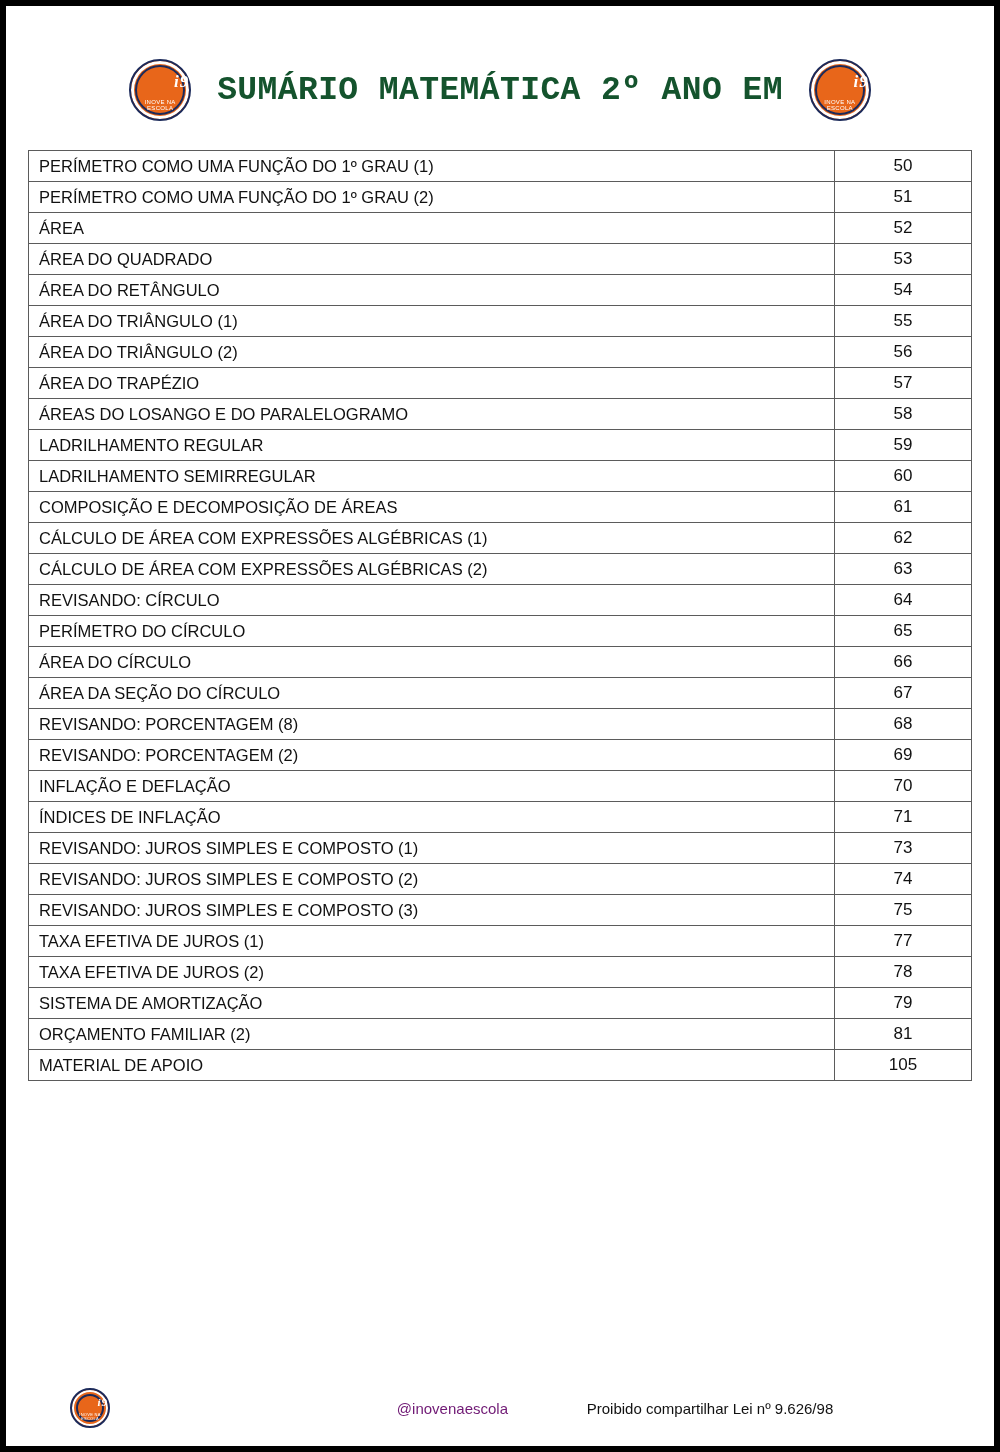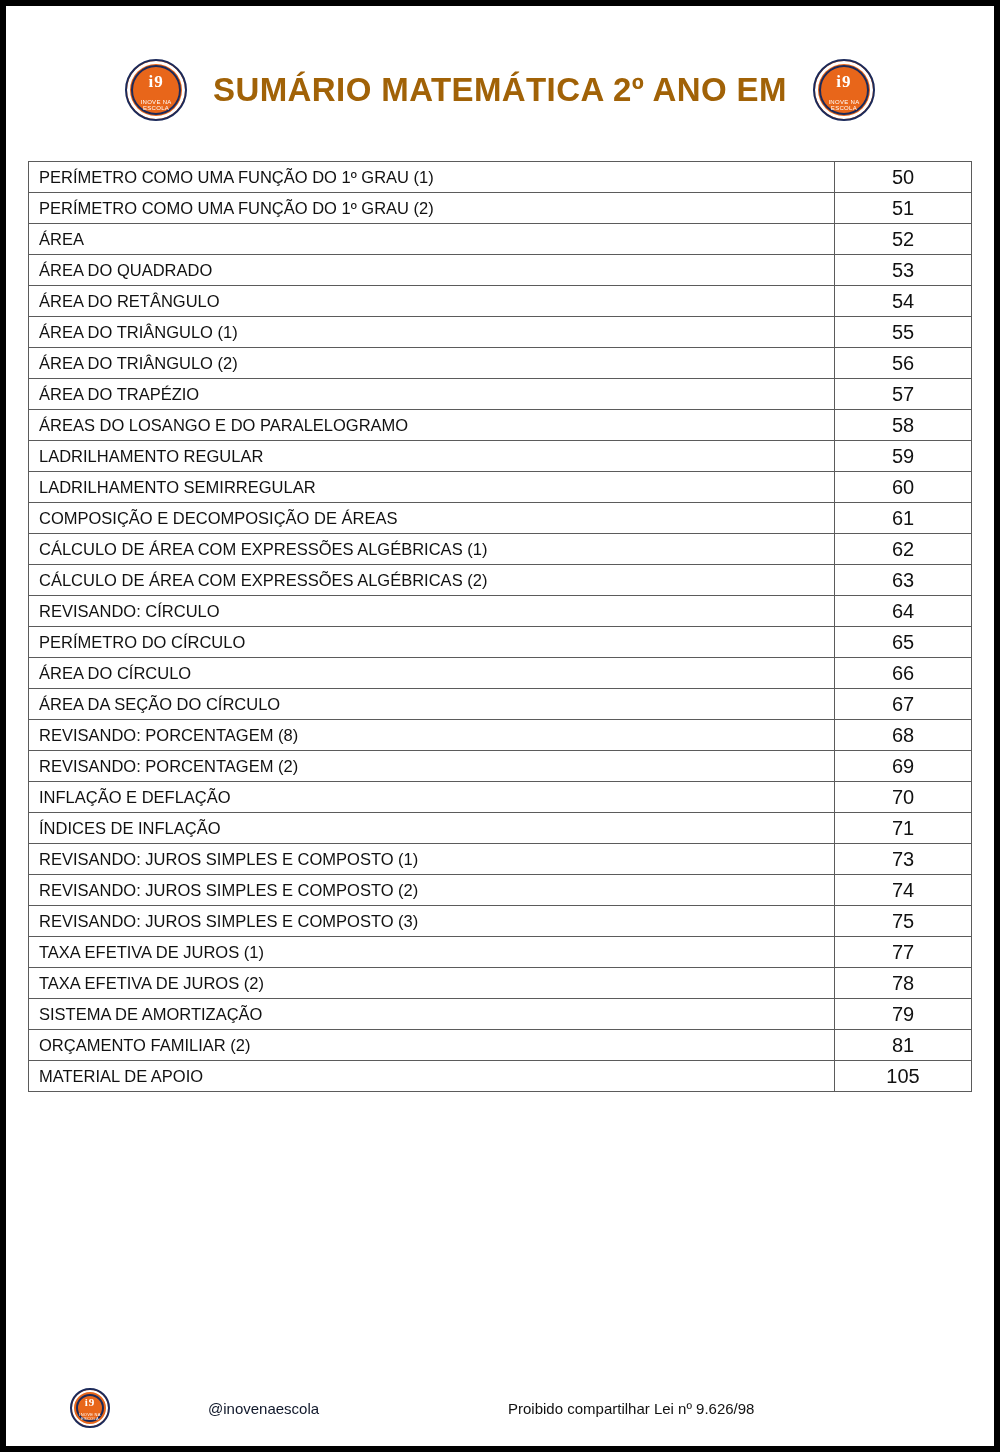--- a/index.html
+++ b/index.html
@@ -29,25 +29,25 @@
   
   .header {
     display: flex;
     align-items: center;
     justify-content: center;
     gap: 26px;
     height: 92px;
     margin-top: 22px;
   }
   .title {
-    font-family: Liberation Sans, sans-serif;
+    font-family: Liberation Mono, monospace;
     font-size: 33px;
     font-weight: bold;
     letter-spacing: 0.4px;
-    color: #a16207;
+    color: #14532d;
     white-space: nowrap;
   }
 
   
   .logo {
     position: relative;
     width: 58px;
     height: 58px;
     border-radius: 50%;
     background: #e8661a;
@@ -58,27 +58,28 @@
   .logo .ring {
     position: absolute;
     left: 4px; top: 4px; right: 4px; bottom: 4px;
     border-radius: 50%;
     border: 2px solid #1c2a5a;
   }
   .logo .mark {
     position: absolute;
     left: 0; right: 0;
     top: 12px;
-    text-align: center;
+    text-align: right;
     font-family: "Liberation Serif", serif;
     font-size: 17px;
     font-weight: bold;
     color: #ffffff;
     line-height: 1;
     letter-spacing: 1px;
+    font-style: italic;
   }
   .logo .sub {
     position: absolute;
     left: 0; right: 0;
     bottom: 8px;
     text-align: center;
     font-size: 6px;
     color: #ffffff;
     letter-spacing: 0.3px;
     line-height: 1;
@@ -88,38 +89,38 @@
     height: 36px;
     box-shadow: inset 0 0 0 2px #ffffff, inset 0 0 0 3.5px #e8661a;
   }
   .logo.small .mark { top: 7px; font-size: 11px; }
   .logo.small .sub { bottom: 5px; font-size: 4px; }
 
   
   table.summary {
     width: 100%;
     border-collapse: collapse;
-    margin-top: 25px;
+    margin-top: 14px;
     table-layout: fixed;
   }
   table.summary td {
     border: 1px solid #5b5b5b;
     font-size: 16.5px;
     color: #111111;
     padding: 4px 0 4px 10px;
     height: 22px;
     line-height: 1.15;
     white-space: nowrap;
     overflow: hidden;
   }
   table.summary td.page-num {
     width: 136px;
     text-align: center;
     padding: 0 0;
-    font-size: 20px;
+    font-size: 17px;
   }
 
   
   .footer {
     position: absolute;
     left: 22px;
     right: 22px;
     bottom: 18px;
     display: flex;
     align-items: center;
@@ -127,28 +128,29 @@
   }
   .footer .logo-wrap {
     width: 180px;
     display: flex;
     justify-content: flex-start;
     padding-left: 42px;
     box-sizing: border-box;
   }
   .footer .handle {
     font-size: 15px;
-    color: #0f172a;
+    color: #701a75;
     width: 300px;
-    text-align: left;
+    text-align: right;
   }
   .footer .notice {
     flex: 1;
     font-size: 15px;
     color: #111111;
+    text-align: center;
     padding-right: 60px;
   }
 </style>
 </head>
 <body>
 
 <div class="page">
   <div class="inner">
 
     <div class="header">

